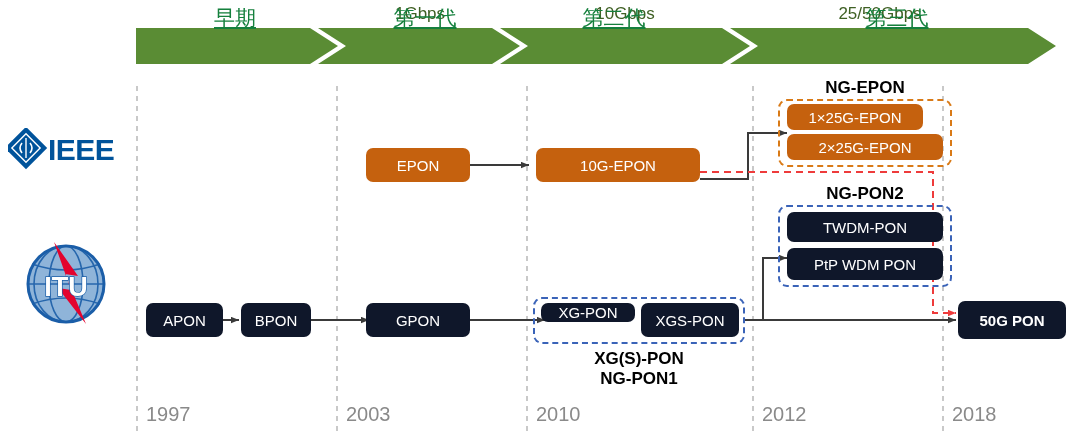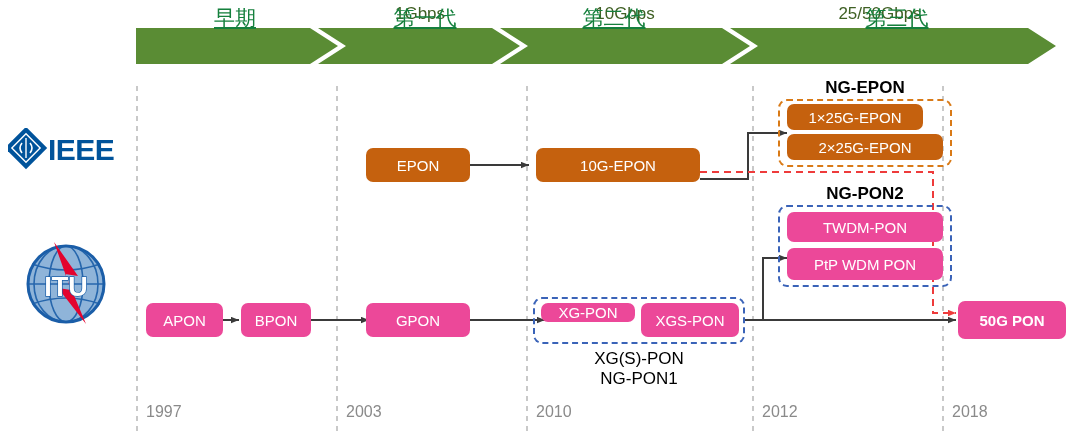--- a/index.html
+++ b/index.html
@@ -25,57 +25,57 @@
     position:absolute;
     top:0;height:36px;line-height:36px;
     color:#15803d;font-size:21px;text-align:center;
     white-space:nowrap;
     text-decoration:underline;
   }
 
   
   .year{
     position:absolute;
-    font-size:16px;color:#8a8a8a;
+    font-size:20px;color:#8a8a8a;
     white-space:nowrap;
   }
 
   
   .node{
     position:absolute;
     border-radius:7px;
     color:#ffffff;
     font-size:15px;
     display:flex;align-items:center;justify-content:center;
     text-align:center;
     box-sizing:border-box;
     white-space:nowrap;
   }
   .node.orange{background:#c5610e;}
-  .node.blue{background:#ec4899;border-radius:7px;}
+  .node.blue{background:#0f172a;border-radius:7px;}
   .node.bold{font-weight:bold;}
 
   
   .group-frame{
     position:absolute;
     border-radius:9px;
     box-sizing:border-box;
   }
   .group-frame.orange{border:2px dashed #d97a17;}
   .group-frame.blue{border:2px dashed #3a63b8;}
 
   .group-title{
     position:absolute;
     font-size:17px;font-weight:bold;color:#000000;
     text-align:center;white-space:nowrap;
   }
 
   .caption{
     position:absolute;
-    font-size:17px;font-weight:normal;color:#000000;
+    font-size:17px;font-weight:bold;color:#000000;
     text-align:center;white-space:nowrap;
     line-height:20px;
   }
 
   
   #ieee-logo{position:absolute;left:8px;top:128px;width:118px;height:42px;}
   #itu-logo{position:absolute;left:18px;top:232px;width:96px;height:100px;}
 </style>
 </head>
 <body>

